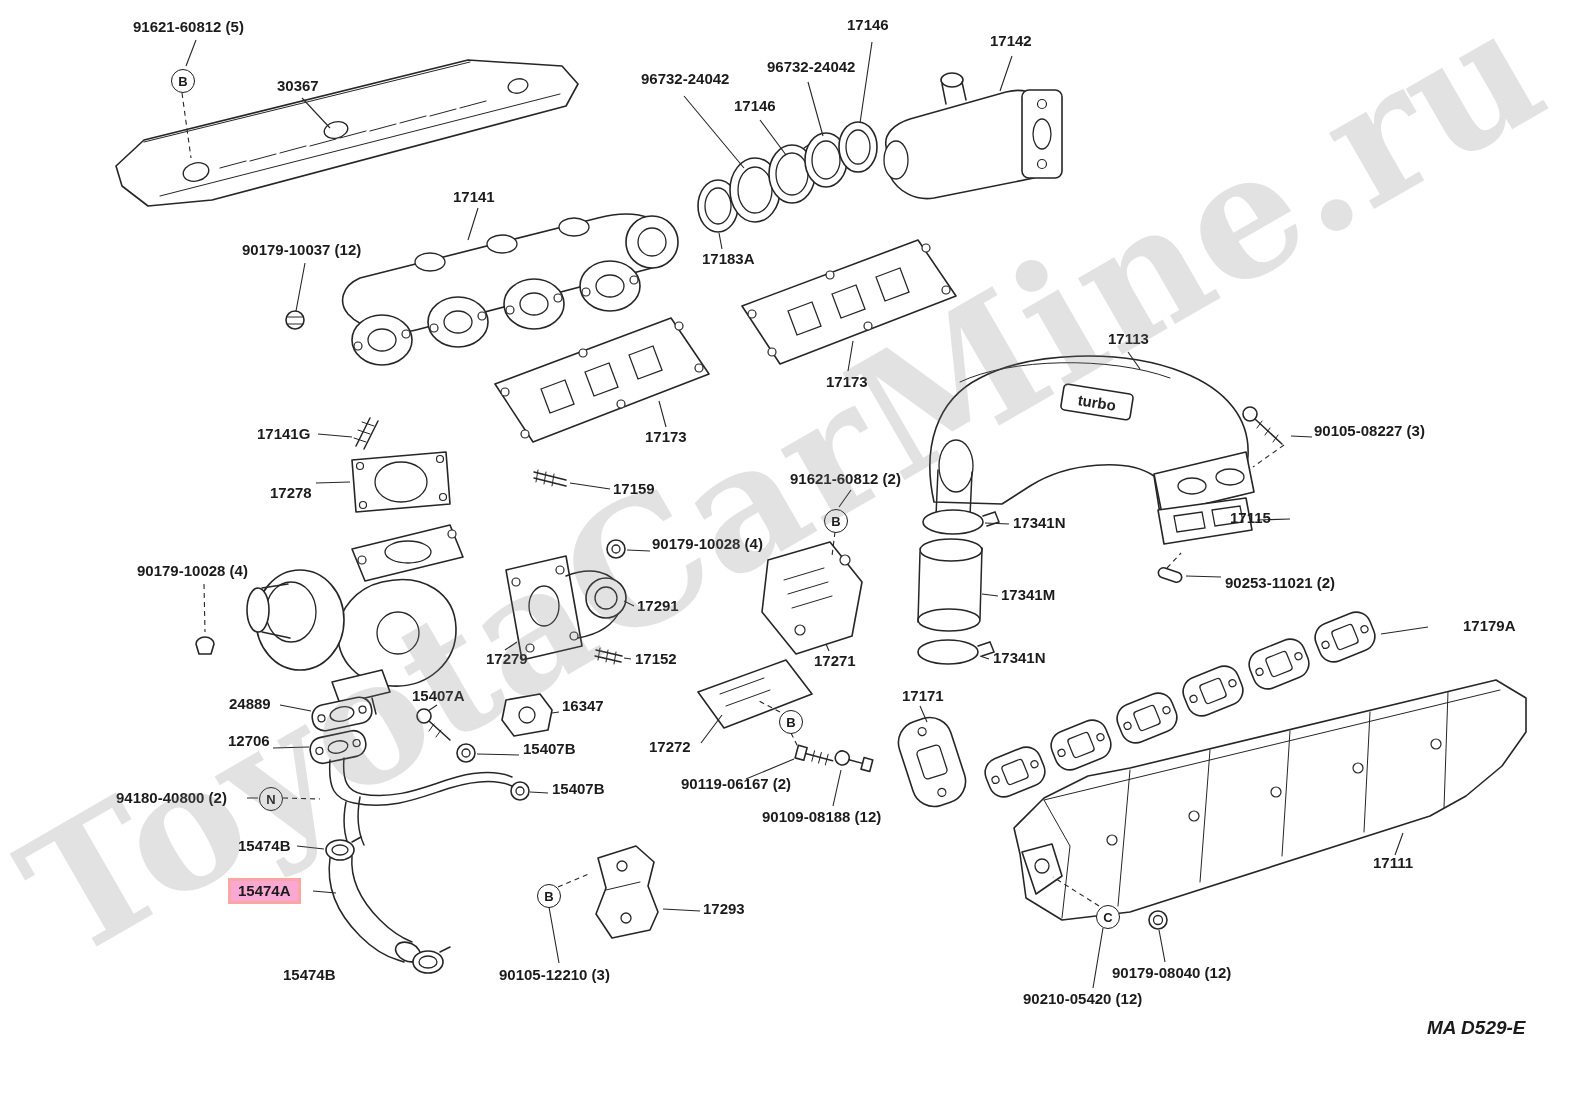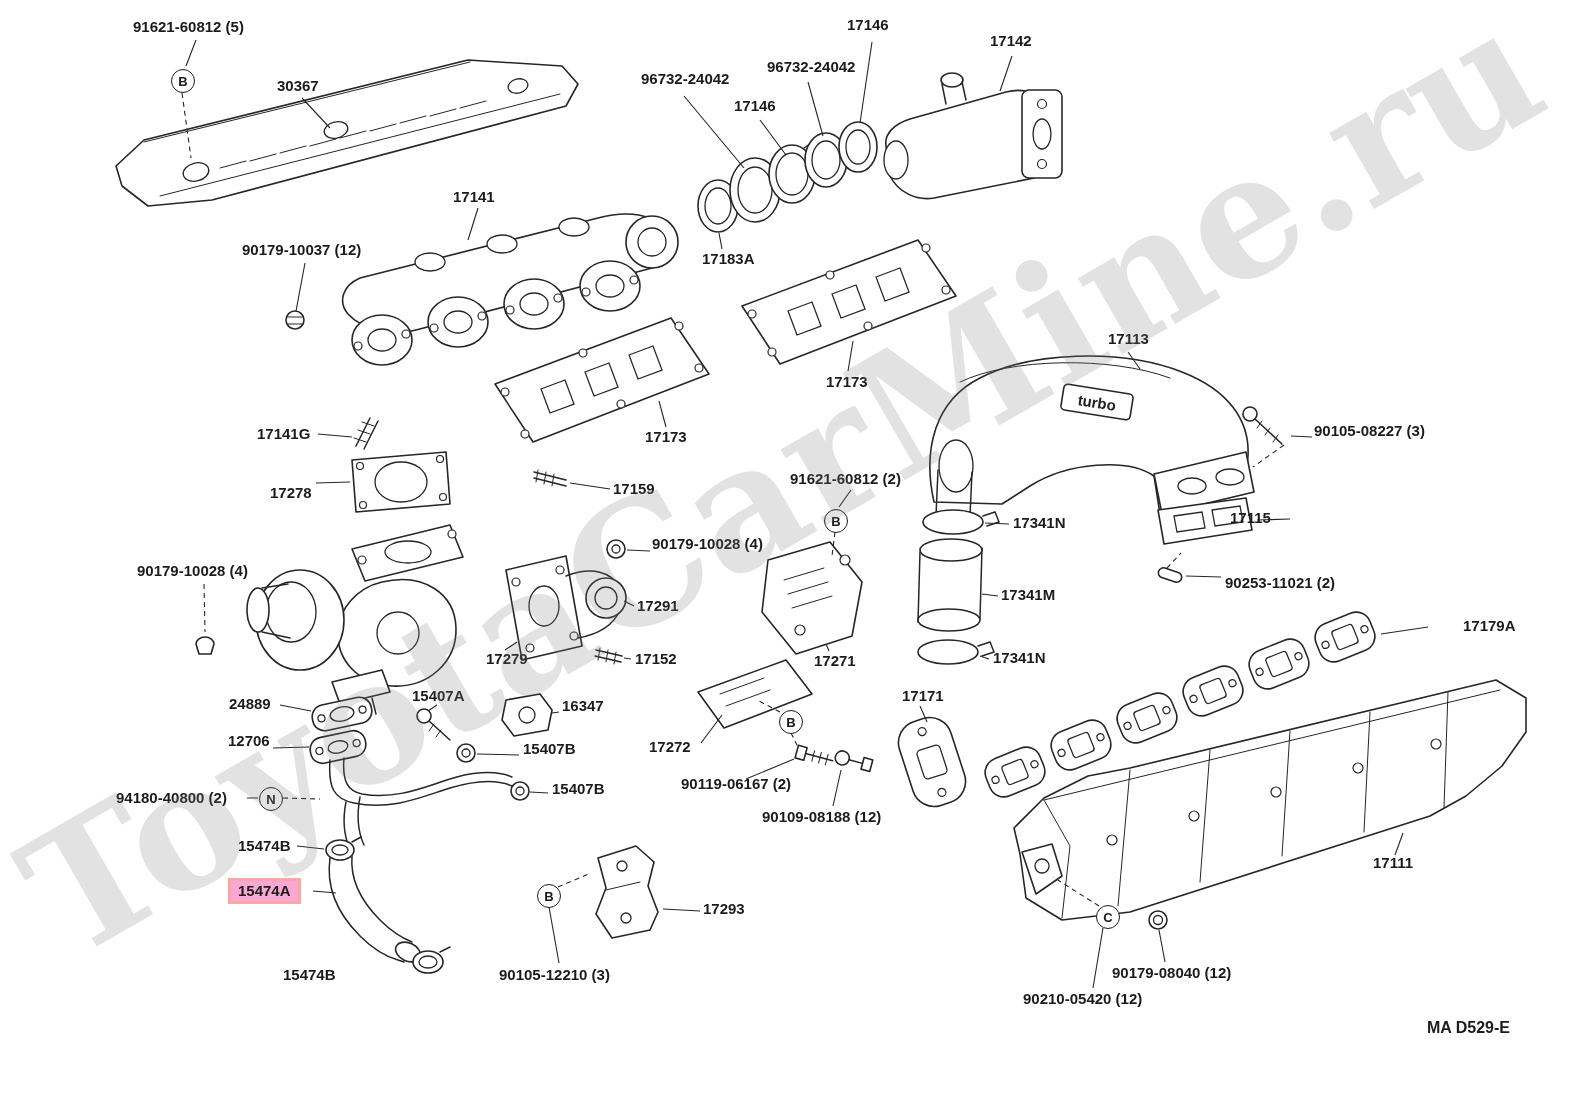--- a/index.html
+++ b/index.html
@@ -1,21 +1,21 @@
 <!DOCTYPE html>
 <html><head>
 <meta charset="utf-8">
 <style>
   html,body{margin:0;padding:0;background:#ffffff;}
   #canvas{position:relative;width:1576px;height:1100px;background:#ffffff;overflow:hidden;
           font-family:"Liberation Sans",sans-serif;}
   #art{position:absolute;left:0;top:0;z-index:1;}
   .lbl{position:absolute;z-index:3;font-size:15px;font-weight:bold;color:#1b1b1b;white-space:nowrap;line-height:18px;}
   .lbl.boxed{border:3px solid #fca5a5;padding:1px 7px;background:#f9a8d4;}
-  .lbl.footer{font-size:16px;}
+  .lbl.footer{font-size:19px;font-style:italic;}
   .marker{position:absolute;z-index:3;width:22px;height:22px;border:1.7px solid #1b1b1b;border-radius:50%;
           display:flex;align-items:center;justify-content:center;font-size:13px;font-weight:bold;color:#1b1b1b;background:#fff;}
   .watermark{position:absolute;left:40px;top:810px;z-index:4;transform-origin:0 50%;transform:rotate(-30deg);
              font-family:"DejaVu Serif",serif;font-size:170px;font-weight:bold;
              color:rgba(125,125,125,0.22);white-space:nowrap;pointer-events:none;}
   svg .part{fill:#ffffff;stroke:#262626;stroke-width:1.6;stroke-linejoin:round;}
   svg .hole{fill:#ffffff;stroke:#262626;stroke-width:1.3;}
   svg .dot{fill:#ffffff;stroke:#262626;stroke-width:1.2;}
   svg .line{fill:none;stroke:#262626;stroke-width:1.5;stroke-linecap:round;}
   svg .thin{fill:none;stroke:#262626;stroke-width:1;stroke-linecap:round;}

